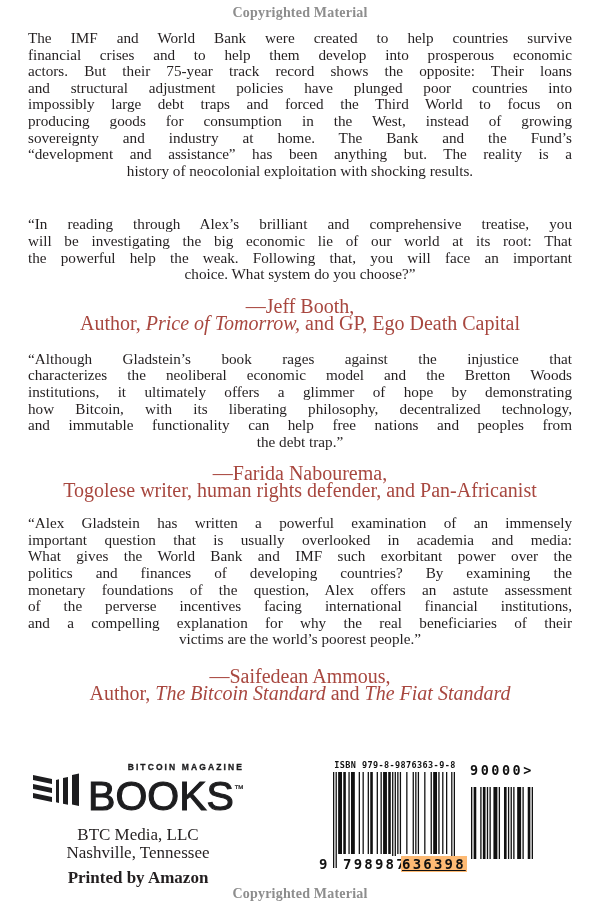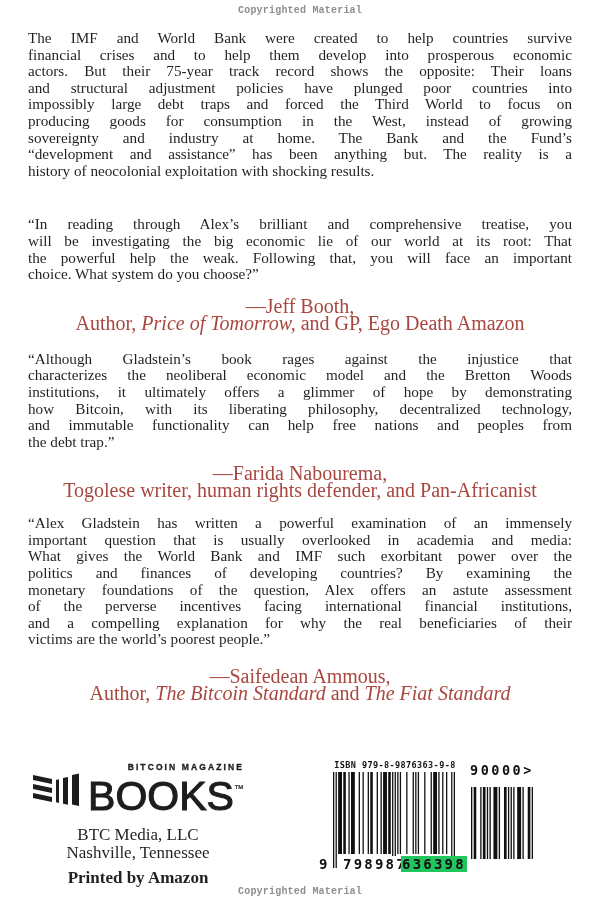--- a/index.html
+++ b/index.html
@@ -6,32 +6,32 @@
   body{
     width:600px;height:920px;background:#ffffff;
     font-family:"Liberation Serif", serif;
     color:var(--ink,#231f20);
     position:relative;overflow:hidden;
   }
   .page{position:absolute;inset:0;background:#fff;}
 
   .copyright{
     position:absolute;left:0;right:0;text-align:center;
-    font-family:Liberation Mono, monospace;
-    font-size:10px;font-weight:700;color:var(--gray,#8d8d8d);
+    font-family:Liberation Serif, serif;
+    font-size:14px;font-weight:700;color:var(--gray,#8d8d8d);
     letter-spacing:0.2px;
   }
   .copyright.top{top:5px;}
   .copyright.bottom{top:886px;}
 
   .content{position:absolute;top:0;left:28px;width:544px;}
 
   .para{font-size:15.2px;line-height:16.6px;color:var(--ink,#231f20);}
   .jline{text-align:justify;text-align-last:justify;-moz-text-align-last:justify;white-space:normal;}
-  .lastline{}
+  .lastline{text-align:center;}
 
   .attr{
     text-align:center;color:var(--red,#a8473f);
     font-size:20px;line-height:17px;
   }
   .it{font-style:italic;}
 
   .m-intro{margin-top:30px;}
   .m-q1{margin-top:37px;}
   .m-a1{margin-top:15px;}
@@ -73,21 +73,21 @@
   .main-code{position:relative;width:122px;margin-left:3px;height:118px;}
   .main-code svg{display:block;width:122px;height:96px;margin-top:1px;}
   svg rect{fill:var(--bar,#111111);}
   .digits{
     position:absolute;top:84px;left:0;width:122px;
     font-family:"DejaVu Sans Mono", monospace;
     font-size:14px;font-weight:700;color:#111;
   }
   .digits .d-first{position:absolute;left:-14px;top:0;}
   .digits .d-left{position:absolute;left:9px;top:0;letter-spacing:2.2px;background:#fff;padding:0 1px;}
-  .digits .d-right{position:absolute;left:68px;top:0;letter-spacing:2.2px;background:#22c55e;padding:0 1px;}
+  .digits .d-right{position:absolute;left:68px;top:0;letter-spacing:2.2px;background:#fdba74;padding:0 1px;text-decoration:underline;}
   .supp-code{position:absolute;left:137px;top:2px;width:70px;text-align:center;}
   .supp-label{
     font-family:"DejaVu Sans Mono", monospace;
     font-size:13.5px;font-weight:700;letter-spacing:2.5px;color:#111;
     white-space:nowrap;height:16px;
   }
   .supp-code svg{display:block;width:62px;height:72px;margin:9px auto 0 auto;}
 </style>
 </head>
 <body>
@@ -112,21 +112,21 @@
 
     <section>
       <div class="para m-q1">
           <div class="jline">“In reading through Alex’s brilliant and comprehensive treatise, you</div>
           <div class="jline">will be investigating the big economic lie of our world at its root: That</div>
           <div class="jline">the powerful help the weak. Following that, you will face an important</div>
           <div class="lastline">choice. What system do you choose?”</div>
         </div>
       <div class="attr m-a1">
         <div>—Jeff Booth,</div>
-        <div><span>Author, </span><span class="it">Price of Tomorrow,</span><span> and GP, Ego Death Amazon</span></div>
+        <div><span>Author, </span><span class="it">Price of Tomorrow,</span><span> and GP, Ego Death Capital</span></div>
       </div>
     </section>
 
     <section>
       <div class="para m-q2">
           <div class="jline">“Although Gladstein’s book rages against the injustice that</div>
           <div class="jline">characterizes the neoliberal economic model and the Bretton Woods</div>
           <div class="jline">institutions, it ultimately offers a glimmer of hope by demonstrating</div>
           <div class="jline">how Bitcoin, with its liberating philosophy, decentralized technology,</div>
           <div class="jline">and immutable functionality can help free nations and peoples from</div>

